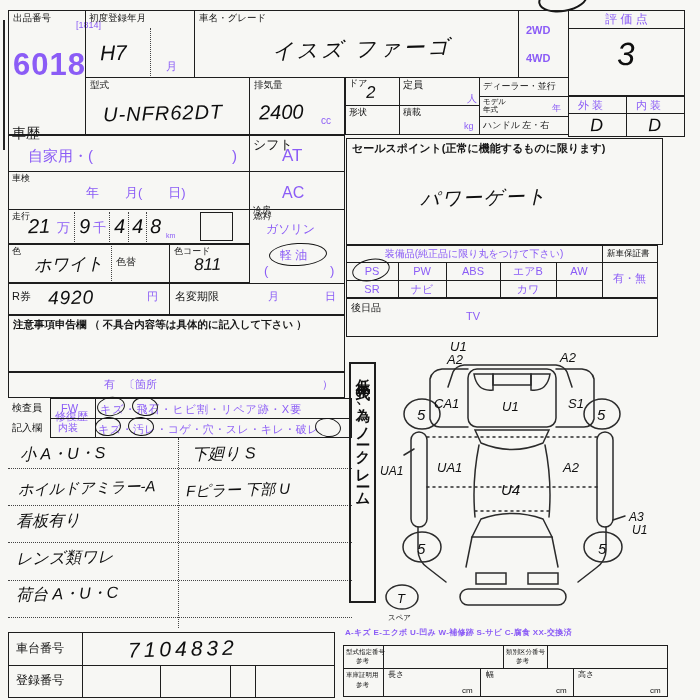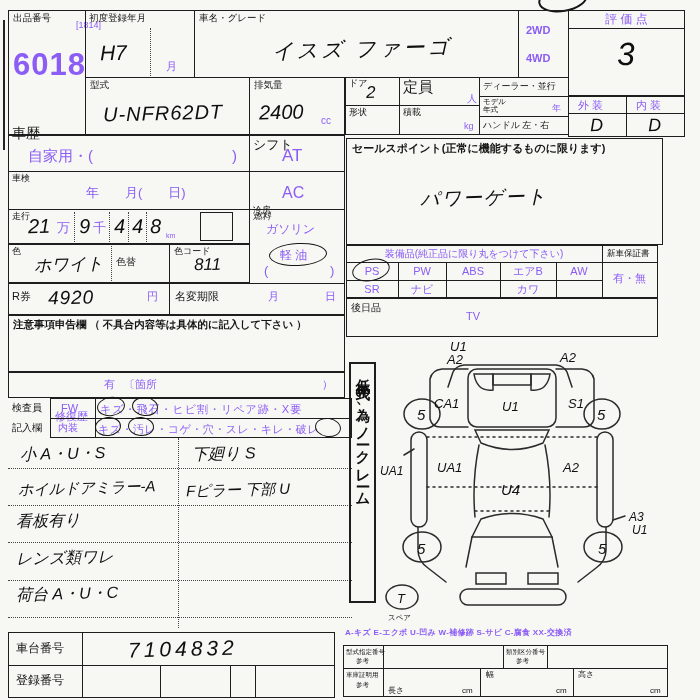--- a/index.html
+++ b/index.html
@@ -56,21 +56,21 @@
 
   <div class="box" style="left:249px;top:77px;width:96px;height:58px;"></div>
   <div class="lbl" style="left:254px;top:80px;">排気量</div>
   <div class="hw" style="left:259px;top:102px;font-size:20px;">2400</div>
   <div class="txt" style="left:321px;top:115px;font-size:10px;">cc</div>
 
   <div class="box" style="left:345px;top:77px;width:55px;height:29px;"></div>
   <div class="lbl" style="left:349px;top:79px;font-size:9px;">ドア</div>
   <div class="hw" style="left:366px;top:84px;font-size:17px;">2</div>
   <div class="box" style="left:399px;top:77px;width:81px;height:29px;"></div>
-  <div class="lbl" style="left:403px;top:79px;font-size:15px;">定員</div>
+  <div class="lbl" style="left:403px;top:79px;font-size:10px;">定員</div>
   <div class="txt" style="left:467px;top:93px;font-size:10px;">人</div>
   <div class="box" style="left:345px;top:105px;width:55px;height:30px;"></div>
   <div class="lbl" style="left:349px;top:108px;font-size:9px;">形状</div>
   <div class="box" style="left:399px;top:105px;width:81px;height:30px;"></div>
   <div class="lbl" style="left:403px;top:108px;font-size:9px;">積載</div>
   <div class="txt" style="left:464px;top:122px;font-size:9px;">kg</div>
 
   <div class="box" style="left:479px;top:77px;width:90px;height:58px;"></div>
   <div class="lbl" style="left:483px;top:82px;font-size:9px;">ディーラー・並行</div>
   <div class="solh" style="left:479px;top:96px;width:90px;"></div>
@@ -289,20 +289,20 @@
   <div class="solv" style="left:503px;top:645px;height:23px;border-left-width:1.3px;"></div>
   <div class="solv" style="left:547px;top:645px;height:23px;border-left-width:1.3px;"></div>
   <div class="lbl" style="left:346px;top:648px;font-size:6.5px;">型式指定番号</div>
   <div class="lbl" style="left:356px;top:657px;font-size:6.5px;">参考</div>
   <div class="lbl" style="left:506px;top:648px;font-size:6.5px;">類別区分番号</div>
   <div class="lbl" style="left:516px;top:657px;font-size:6.5px;">参考</div>
   <div class="solv" style="left:480px;top:668px;height:29px;border-left-width:1.3px;"></div>
   <div class="solv" style="left:573px;top:668px;height:29px;border-left-width:1.3px;"></div>
   <div class="lbl" style="left:346px;top:671px;font-size:6.5px;">車庫証明用</div>
   <div class="lbl" style="left:356px;top:681px;font-size:6.5px;">参考</div>
-  <div class="lbl" style="left:388px;top:671px;font-size:8px;margin-top:16px;">長さ</div>
+  <div class="lbl" style="left:388px;top:671px;font-size:8px;">長さ</div>
   <div class="lbl" style="left:462px;top:687px;font-size:8px;">cm</div>
   <div class="lbl" style="left:486px;top:671px;font-size:8px;">幅</div>
   <div class="lbl" style="left:556px;top:687px;font-size:8px;">cm</div>
   <div class="lbl" style="left:578px;top:671px;font-size:8px;">高さ</div>
   <div class="lbl" style="left:650px;top:687px;font-size:8px;">cm</div>
 
 </div>
 
 </body></html>

